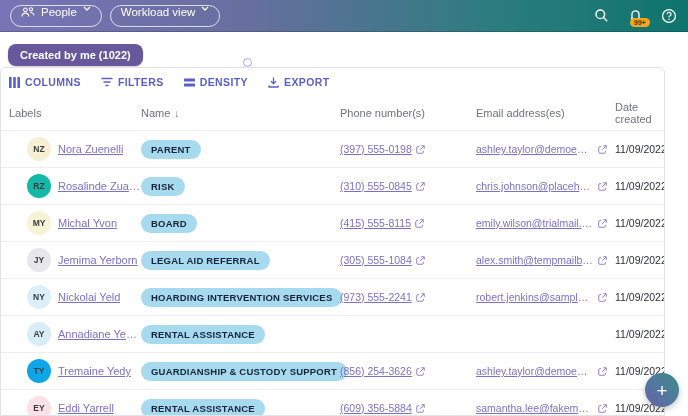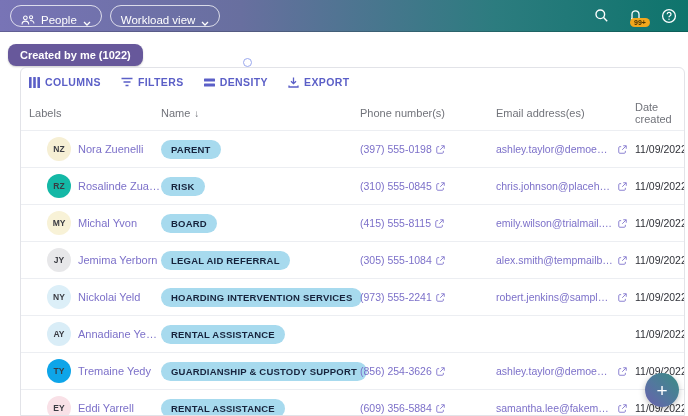--- a/index.html
+++ b/index.html
@@ -4,63 +4,63 @@
 <style>
   * { margin:0; padding:0; box-sizing:border-box; }
   html,body { width:688px; height:416px; overflow:hidden; background:#ffffff;
     font-family:"Liberation Sans", sans-serif; }
 
   
   .topbar { position:absolute; left:0; top:0; width:688px; height:32px;
     background:linear-gradient(90deg,#7874b6 0%,#686f9f 35%,#2c7c7f 72%,#0e746c 100%);
     display:flex; align-items:center; padding:0 10px; gap:8px;
     border-bottom:1px solid rgba(0,0,0,.18); }
-  .pill { display:inline-flex; align-items:flex-end; gap:6px; height:22px;
+  .pill { display:inline-flex; align-items:flex-start; gap:6px; height:22px;
     border:1px solid rgba(255,255,255,.75); border-radius:12px; padding:0 10px;
     color:#fff; font-size:11.5px; cursor:pointer; background:transparent; }
   .pill svg { display:block; }
   .topbar-right { margin-left:auto; display:flex; align-items:center; gap:16px; }
   .tb-icon { position:relative; width:18px; height:18px; display:flex;
     align-items:center; justify-content:center; cursor:pointer; }
   .notif-badge { position:absolute; left:4px; top:11px; background:#f2a71c;
     color:#4a3300; font-size:7px; font-weight:bold; border-radius:7px;
     padding:1px 4px; line-height:1.1; white-space:nowrap; }
 
   
   .tab-pill { position:absolute; left:8px; top:44px; background:#67589b; color:#fff;
     font-size:11px; font-weight:bold; padding:5px 12px; border-radius:8px;
     cursor:pointer; box-shadow:0 1px 2px rgba(0,0,0,.2); }
 
   
   .spinner { position:absolute; left:243px; top:58px; width:9px; height:9px;
     border:1.6px solid #9aa8ee; border-radius:50%; background:#fff; z-index:5; }
 
   
-  .card { position:absolute; left:20px; top:67px; width:665px; height:349px;
+  .card { position:absolute; left:0; top:67px; width:665px; height:349px;
     background:#fff; border:1px solid #e2e3e8; border-radius:6px 6px 0 0;
     overflow:hidden; }
   .toolbar { height:28px; display:flex; align-items:center; gap:20px;
     padding-left:8px; }
   .tool-btn { display:inline-flex; align-items:center; gap:5px; color:#5b5fc7;
     font-size:10.5px; font-weight:bold; letter-spacing:.4px; cursor:pointer;
     background:none; border:none; font-family:inherit; }
   .tool-btn svg { display:block; }
 
   .grid-row { display:grid; grid-template-columns:132px 199px 136px 139px 1fr;
     align-items:center; padding-left:8px; }
   .thead { height:34px; color:#71737a; font-size:11px; }
   .thead .hcell { display:flex; align-items:center; gap:4px; }
   .sort-arrow { font-size:10px; color:#6f7178; }
   .trow { height:37px; border-top:1px solid #eceef2; }
 
   .name-cell { display:flex; align-items:center; gap:7px; min-width:0;margin-left:18px; }
   .avatar { width:24px; height:24px; border-radius:50%; flex:0 0 24px;
     display:flex; align-items:center; justify-content:center;
     font-size:8.5px; font-weight:bold; color:#3a3b42; }
-  a.lnk { color:#7c70c9; font-size:11px;
+  a.lnk { color:#7c70c9; text-decoration:underline; font-size:11px;
     white-space:nowrap; overflow:hidden; text-overflow:ellipsis; cursor:pointer; }
   .chip { display:inline-block; background:#a7daee; color:#16233c;
     font-size:9.5px; font-weight:bold; letter-spacing:.2px; padding:4px 10px;
     border-radius:11px; white-space:nowrap; }
   .link-wrap { display:flex; align-items:center; gap:4px; min-width:0;
     padding-right:8px; }
   .link-wrap .lnk { font-size:10.5px; }
   .ext-ic { flex:0 0 auto; color:#8a7fd1; display:flex; }
   .date-cell { font-size:10.5px; color:#2f3138; font-weight:500; }
 

